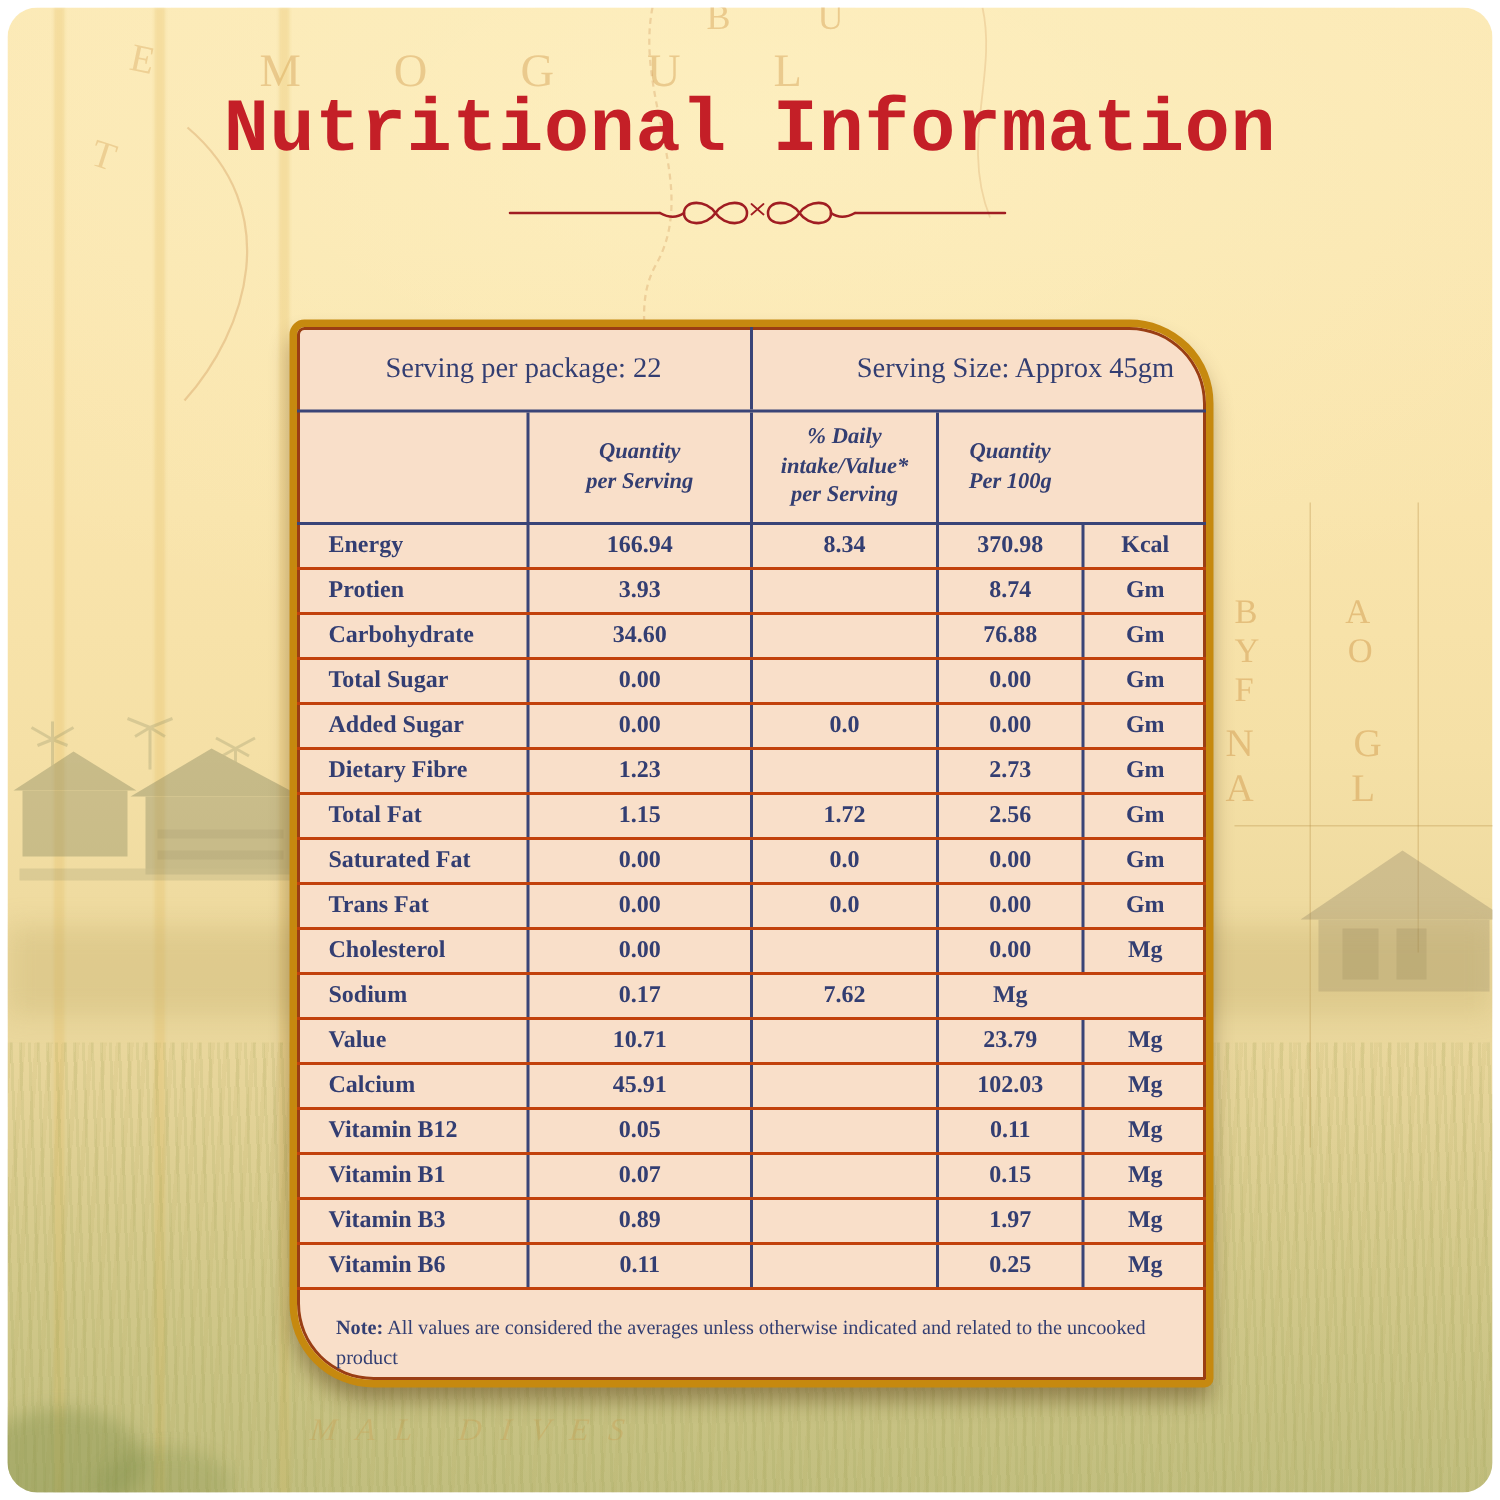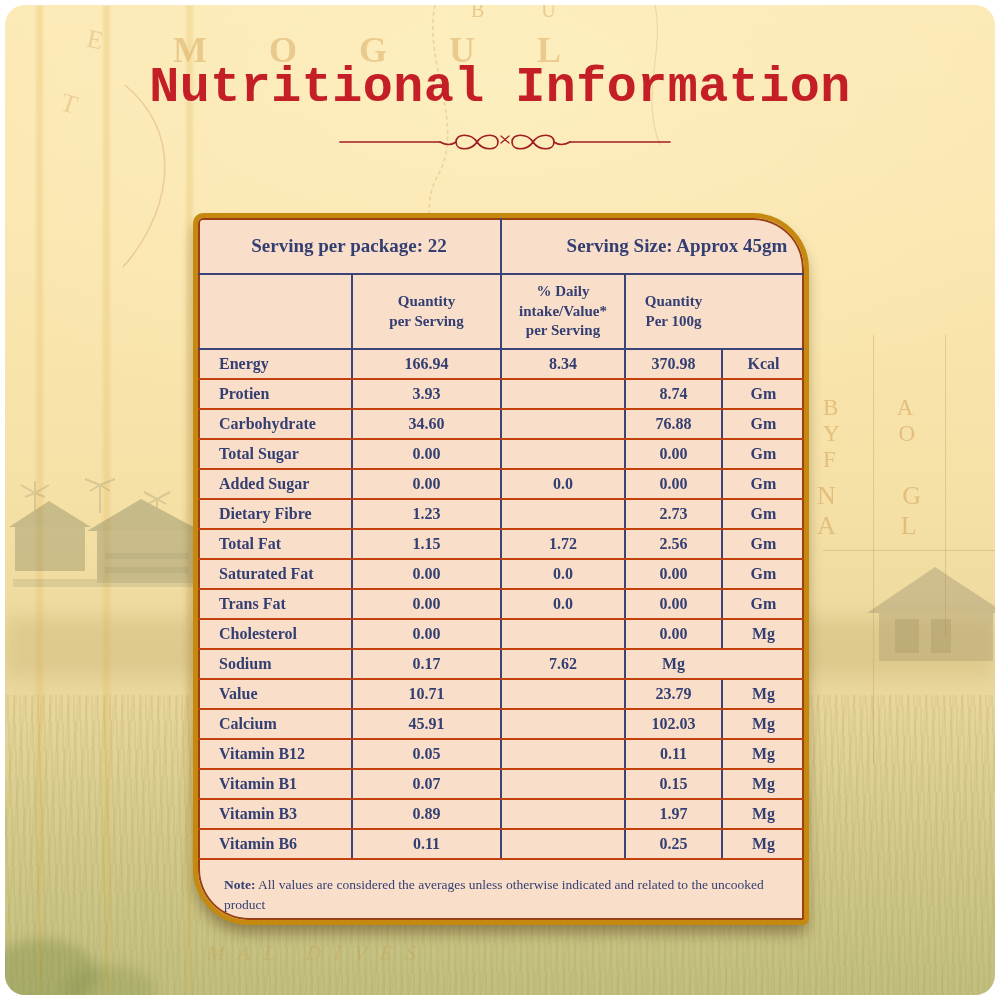--- a/index.html
+++ b/index.html
@@ -5,27 +5,27 @@
   html,body{margin:0;padding:0;}
   body{width:1000px;height:1000px;font-family:"Liberation Serif","DejaVu Serif",serif;}
   .canvas{position:relative;width:1000px;height:1000px;background:#ffffff;overflow:hidden;}
   .scene{position:absolute;inset:5px;border-radius:20px;overflow:hidden;
     background:
       radial-gradient(120% 60% at 50% 8%, rgba(255,244,200,.55), rgba(255,244,200,0) 60%),
       linear-gradient(180deg,#fbe8b4 0%,#f9e4ac 34%,#f5e0a6 50%,#eeda9f 62%,#e7d59b 74%,#dccf95 86%,#d0c88f 100%);
   }
   
   .map-word{position:absolute;color:#d9a85f;font-family:"Liberation Serif",serif;pointer-events:none;}
-  .w-top{left:168px;top:24px;font-size:36px;letter-spacing:62px;opacity:.5;font-weight:bold;}
+  .w-top{left:168px;top:24px;font-size:31px;letter-spacing:62px;opacity:.5;font-weight:normal;}
   .w-bay1{left:818px;top:390px;font-size:23px;letter-spacing:20px;word-spacing:14px;opacity:.6;}
   .w-bay2{left:812px;top:476px;font-size:26px;letter-spacing:30px;opacity:.6;}
   .w-maldives{left:202px;top:936px;font-size:21px;letter-spacing:13px;opacity:.5;font-style:italic;transform:skewX(-6deg);}
   .w-e{left:82px;top:20px;font-size:26px;opacity:.4;transform:rotate(12deg);}
   .w-t{left:56px;top:84px;font-size:26px;opacity:.4;transform:rotate(18deg);}
-  .w-bu{left:466px;top:-6px;font-size:20px;letter-spacing:26px;opacity:.5;}
+  .w-bu{left:466px;top:-6px;font-size:24px;letter-spacing:26px;opacity:.5;}
   .fold{position:absolute;top:0;bottom:0;width:7px;background:rgba(226,186,92,.28);filter:blur(1px);}
   .fold.f1{left:31px;}  .fold.f2{left:98px;}  .fold.f3{left:181px;}
   .gridline{position:absolute;background:rgba(185,142,70,.32);}
   .gv1{left:868px;top:330px;width:1px;height:430px;}
   .gv2{left:940px;top:330px;width:1px;height:300px;}
   .gh1{left:818px;top:545px;height:1px;width:182px;}
   .map-lines{position:absolute;left:0;top:0;pointer-events:none;}
   
   .village{position:absolute;left:0;top:470px;opacity:.30;}
   .right-house{position:absolute;left:862px;top:552px;opacity:.34;}
@@ -41,23 +41,23 @@
   
   .title{position:absolute;left:0;top:54px;width:100%;text-align:center;margin:0;
     color:#c41f27;font-size:50px;font-weight:bold;letter-spacing:.5px;font-family:Liberation Mono, monospace;}
   .ornament{position:absolute;left:333px;top:124px;}
   
   .panel{position:absolute;left:188px;top:208px;width:616px;height:712px;box-sizing:border-box;
     background:#f9dfc9;border:5px solid #c6890f;border-radius:10px 56px 6px 56px;overflow:hidden;
     box-shadow:inset 0 0 0 2px #9a3e14, 0 10px 14px -2px rgba(80,50,15,.45);
     color:#333e72;}
   .band{display:grid;grid-template-columns:302px 1fr;height:55px;border-bottom:2px solid #3a4477;}
-  .band-cell{display:flex;align-items:center;justify-content:center;font-size:19px;font-weight:bold;}
+  .band-cell{display:flex;align-items:center;justify-content:center;font-size:19px;font-weight:normal;}
   .band-cell + .band-cell{border-left:2px solid #3a4477;padding-left:48px;}
-  .thead{display:grid;grid-template-columns:153px 149px 124px 97px 1fr;height:73px;border-bottom:2px solid #3a4477;}
+  .thead{display:grid;grid-template-columns:153px 149px 124px 97px 1fr;height:73px;border-bottom:2px solid #3a4477;font-style:italic;}
   .th{display:flex;align-items:center;justify-content:center;text-align:center;
     font-size:15px;font-weight:bold;line-height:1.3;white-space:pre-line;}
   .th + .th{border-left:2px solid #3a4477;}
   .tbody{display:block;}
   .tr{display:grid;grid-template-columns:153px 149px 124px 97px 1fr;height:28px;border-bottom:2px solid #c2410c;}
   .td{display:flex;align-items:center;justify-content:center;font-size:16px;font-weight:bold;}
   .td + .td{border-left:2px solid #3a4477;}
   .td.label{justify-content:flex-start;padding-left:21px;}
   .notes{padding:15px 26px 0 26px;font-size:13.5px;line-height:1.5;}
   .notes p{margin:0 0 4px 0;}

